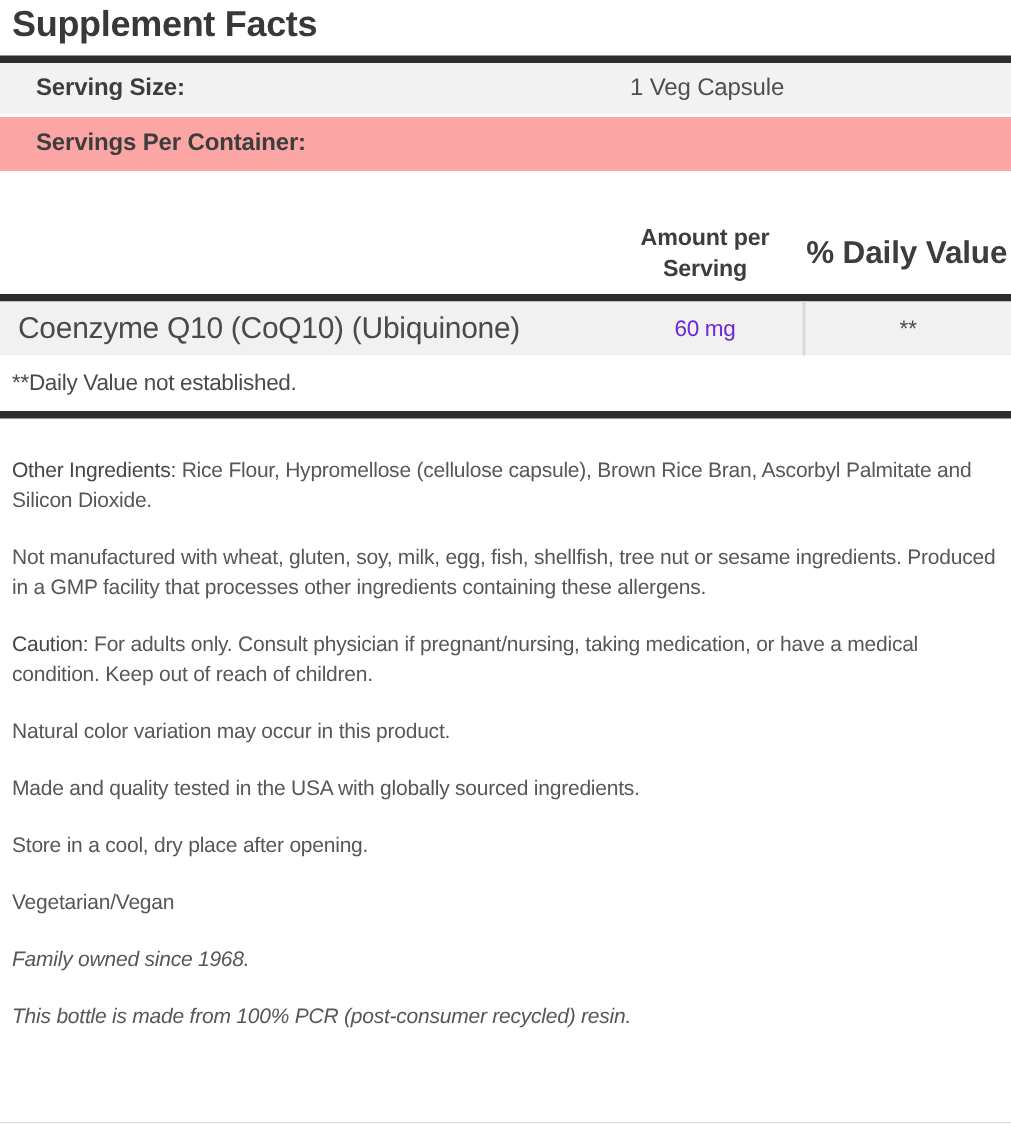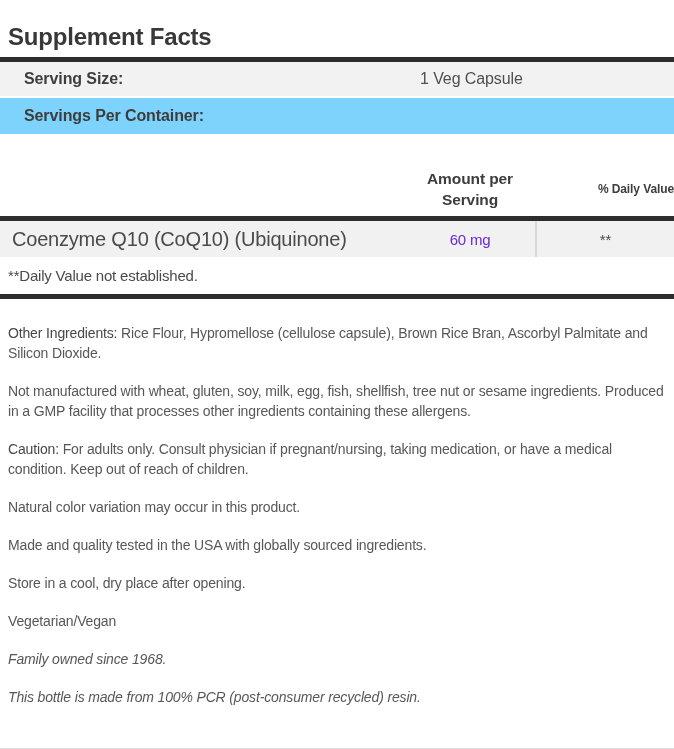--- a/index.html
+++ b/index.html
@@ -8,54 +8,54 @@
     width: 674px; height: 749px;
     font-family: "Liberation Sans", sans-serif;
     position: relative;
     overflow: hidden;
     color: #575757;
   }
   .label-title {
     font-size: 24px;
     font-weight: bold;
     color: #383838;
-    padding: 22px 8px 0 8px;
+    padding: 2px 8px 0 8px;
     line-height: 30px;
     margin-bottom: 5px;
     letter-spacing: -0.2px;
   }
   .bar { height: 5px; background: #2d2d2d; }
 
   
   .serving-row {
     display: flex; align-items: center;
     height: 34px; background: #f2f2f2;
   }
-  .serving-row.alt { height: 36px; background: #7dd3fc; margin-top: 2px; }
+  .serving-row.alt { height: 36px; background: #fca5a5; margin-top: 2px; }
   .serving-label {
     flex: 1; padding-left: 24px;
     font-size: 16px; font-weight: bold; color: #3d3d3d;
     letter-spacing: -0.1px;
   }
   .serving-value {
     width: 254px; font-size: 16px; color: #4f4f4f;
     letter-spacing: -0.1px;
   }
 
   
   .nutrient-header { display: flex; align-items: center; height: 54px; margin-top: 28px; }
   .nh-spacer { flex: 1; }
   .nh-amount {
     width: 130px; text-align: center;
     font-size: 15.5px; font-weight: bold; color: #3d3d3d;
     line-height: 21px; letter-spacing: -0.1px;
   }
   .nh-dv {
-    width: 139px; text-align: right;
-    font-size: 12px; font-weight: bold; color: #3d3d3d;
+    width: 139px; text-align: center;
+    font-size: 21px; font-weight: bold; color: #3d3d3d;
     letter-spacing: -0.1px;
   }
 
   
   .nutrient-row { display: flex; align-items: stretch; height: 36px; background: #f1f1f1; }
   .nr-name {
     flex: 1; display: flex; align-items: center; padding-left: 12px;
     font-size: 20px; color: #4a4a4a; letter-spacing: -0.2px;
   }
   .nr-amount {

